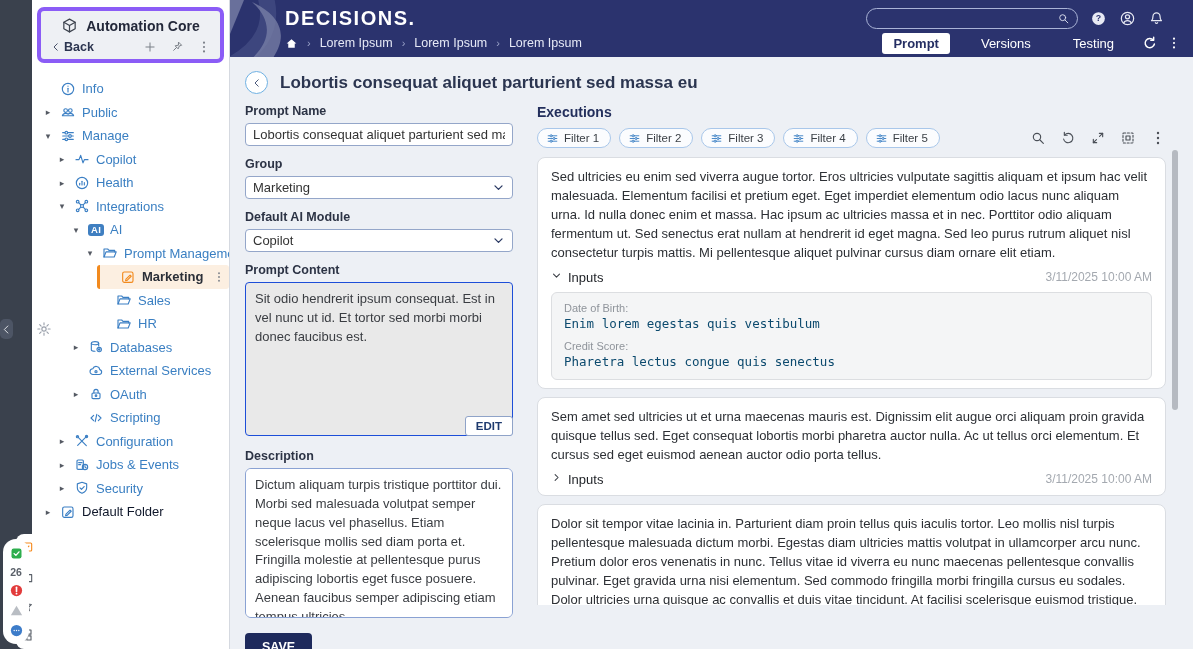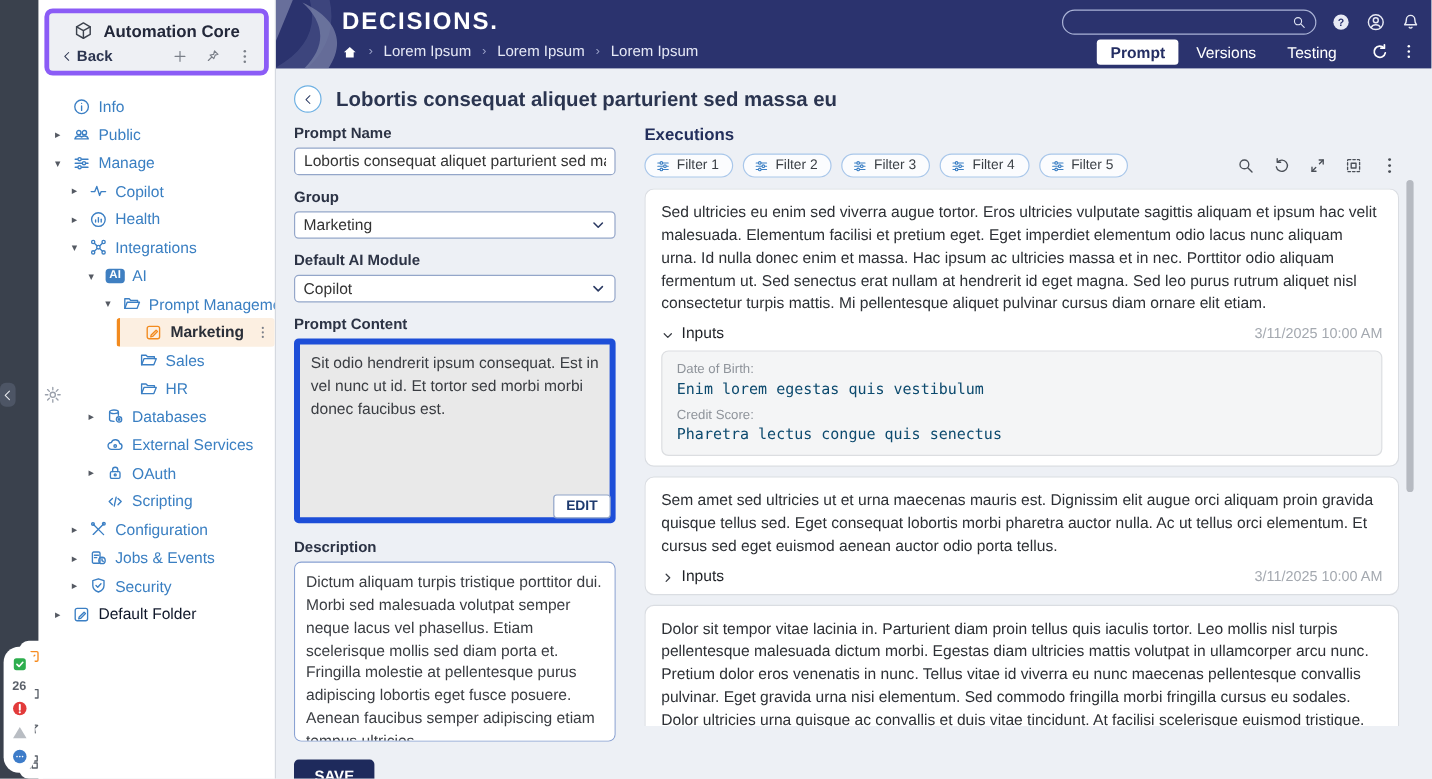--- a/index.html
+++ b/index.html
@@ -53,21 +53,21 @@
   .tree-row.selected .tree-label { color:#2b2f38; font-weight:bold; }
   .tree-row.selected .tree-icon { color:#f28a1e; }
   .tree-kebab { margin-left:auto; color:#7a7f88; width:12px; height:12px; }
   .ai-badge { background:#3f7fc1; color:#fff; font-size:9.5px; font-weight:bold; border-radius:3px;
     padding:1.5px 3px; line-height:1; letter-spacing:.3px; }
 
   
   .main { flex:1; display:flex; flex-direction:column; min-width:0; }
   .topbar { height:57px; background:#2b336e; position:relative; flex-shrink:0; overflow:hidden; }
   .swirl { position:absolute; left:0; top:0; height:57px; width:150px; pointer-events:none; opacity:.8; }
-  .tb-row1 { display:flex; align-items:center; height:30px; padding:6px 9px 0 55px; position:relative; }
+  .tb-row1 { display:flex; align-items:center; height:30px; padding:6px 28px 0 55px; position:relative; }
   .logo { color:#ffffff; font-size:20px; font-weight:bold; letter-spacing:1.5px; }
   .tb-right1 { margin-left:auto; display:flex; align-items:center; gap:12px; }
   .search-pill { width:212px; height:21px; border:1.5px solid #aab3d6; border-radius:11px;
     display:flex; align-items:center; justify-content:flex-end; padding:0 7px; color:#dfe3f2; }
   .search-pill .ic { width:13px; height:13px; }
   .tb-ic { color:#e8eaf4; width:17px; height:17px; cursor:pointer; }
   .tb-row2 { display:flex; align-items:center; height:26px; padding:0 12px 0 55px; position:relative; }
   .crumbs { display:flex; align-items:center; gap:9px; font-size:12.5px; color:#e6e9f6; }
   .crumb { cursor:pointer; }
   .crumb-sep { color:#9aa2c8; font-size:11px; }
@@ -90,21 +90,21 @@
   
   .form-col { width:268px; flex-shrink:0; }
   .f-label { font-size:12.5px; font-weight:bold; color:#2c3345; margin:0 0 5px; }
   .f-gap { margin-top:11px; }
   .f-input { width:100%; height:23px; border:1px solid #94a6c9; border-radius:4px; background:#fff;
     font-family:"Liberation Sans",sans-serif; font-size:13px; color:#333; padding:0 7px; }
   .f-select { width:100%; height:23px; border:1px solid #94a6c9; border-radius:4px; background:#fff;
     display:flex; align-items:center; padding:0 7px; font-size:13px; color:#333; cursor:pointer; }
   .f-select .ic { margin-left:auto; width:13px; height:13px; color:#2b3a63; }
   .f-select .ic svg { stroke-width:2.4; }
-  .content-box { position:relative; width:100%; height:154px; background:#e9e9e9; border:5px solid #1d4ed8;
+  .content-box { position:relative; width:100%; height:154px; background:#e9e9e9; border:1px solid #1d4ed8;
     border-radius:4px; padding:7px 9px; font-size:13px; color:#3a3d42; line-height:1.45; }
   .edit-btn { position:absolute; right:-1px; bottom:-1px; background:#fff; border:1px solid #8fa3c8;
     border-radius:3px; color:#1e3a6e; font-weight:bold; font-size:11.5px; padding:3px 10px; cursor:pointer;
     font-family:"Liberation Sans",sans-serif; }
   .desc-box { width:100%; height:150px; background:#fff; border:1px solid #8aa2d3; border-radius:6px;
     padding:7px 9px; font-size:13px; color:#3a3d42; line-height:1.45; resize:none;
     font-family:"Liberation Sans",sans-serif; }
   .save-btn { margin-top:12px; background:#1e2a5c; color:#fff; font-weight:bold; font-size:12.5px;
     border:none; border-radius:4px; padding:7px 17px; cursor:pointer; font-family:"Liberation Sans",sans-serif; }
 
@@ -115,21 +115,21 @@
   .chips { display:flex; gap:8px; }
   .chip { display:flex; align-items:center; gap:5px; border:1px solid #a9c7ea; border-radius:12px;
     padding:2.5px 11px 2.5px 8px; background:#fbfcfe; cursor:pointer; }
   .chip .ic { width:13px; height:13px; color:#3b7fc4; }
   .chip-label { font-size:11.5px; color:#3a3f45; }
   .exec-tools { margin-left:auto; display:flex; align-items:center; gap:14px; color:#4a4f57; }
   .exec-tools .ic { width:16px; height:16px; cursor:pointer; }
   .card-list { margin-top:9px; display:flex; flex-direction:column; gap:8px; overflow:hidden; height:448px; }
   .card { background:#fff; border:1px solid #dadde2; border-radius:8px; padding:10px 13px 8px; flex-shrink:0; }
   .card-text { font-size:13px; color:#2d3035; line-height:1.46; }
-  .card-foot { display:flex; align-items:flex-end; gap:6px; margin-top:7px; }
+  .card-foot { display:flex; align-items:flex-start; gap:6px; margin-top:7px; }
   .card-foot .ic { width:11px; height:11px; color:#3a3e45; }
   .card-foot .ic svg { stroke-width:2.3; }
   .inputs-label { font-size:13px; font-weight:500; color:#1d2025; cursor:pointer; }
   .timestamp { margin-left:auto; font-size:12px; color:#a4a9b0; }
   .inputs-box { margin-top:7px; background:#f4f5f6; border:1px solid #dcdee1; border-radius:6px; padding:9px 12px 10px; }
   .input-pair { margin-bottom:9px; }
   .input-pair:last-child { margin-bottom:0; }
   .ip-label { font-size:11px; color:#8f949b; margin-bottom:2px; }
   .ip-value { font-size:12.5px; font-family:"DejaVu Sans Mono", monospace; color:#0c4a6e; }
   .exec-scrollbar { position:absolute; right:2px; top:46px; width:6px; height:260px; background:#b6bac1; border-radius:3px; }
@@ -568,21 +568,21 @@
               </svg>
             </span>
             <span class="crumb-sep">›</span>
             <span class="crumb">Lorem Ipsum</span>
             <span class="crumb-sep">›</span>
             <span class="crumb">Lorem Ipsum</span>
             <span class="crumb-sep">›</span>
             <span class="crumb">Lorem Ipsum</span>
           </span>
         <span class="tb-right2">
-          <span id="tabs" style="display:flex;gap:4px;">
+          <span id="tabs" style="display:flex;gap:20px;">
               <span class="tab active">Prompt</span>
               <span class="tab">Versions</span>
               <span class="tab">Testing</span>
             </span>
           <span class="tb-refresh ic">
               <svg viewBox="0 0 24 24" fill="none" stroke="currentColor" stroke-width="1.7" stroke-linecap="round" stroke-linejoin="round">
                 <path d="M18.6 13.5A7 7 0 1 1 17 7.5"></path>
                 <polyline points="17.5 3.5 17.5 7.8 13.2 7.8"></polyline>
               </svg>
             </span>

